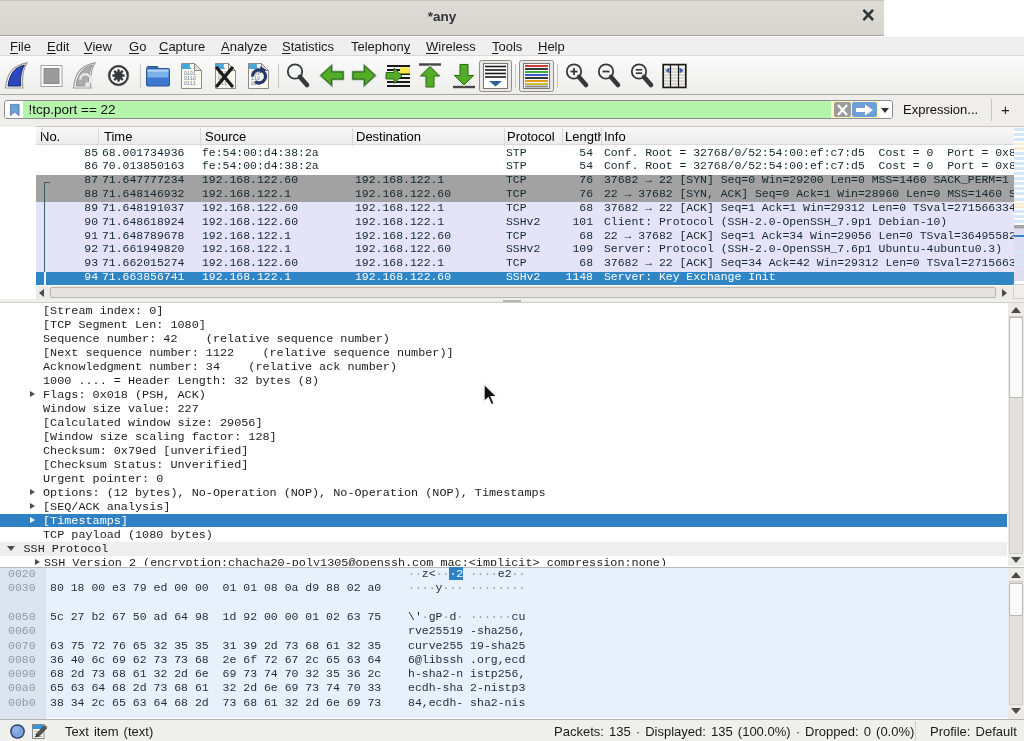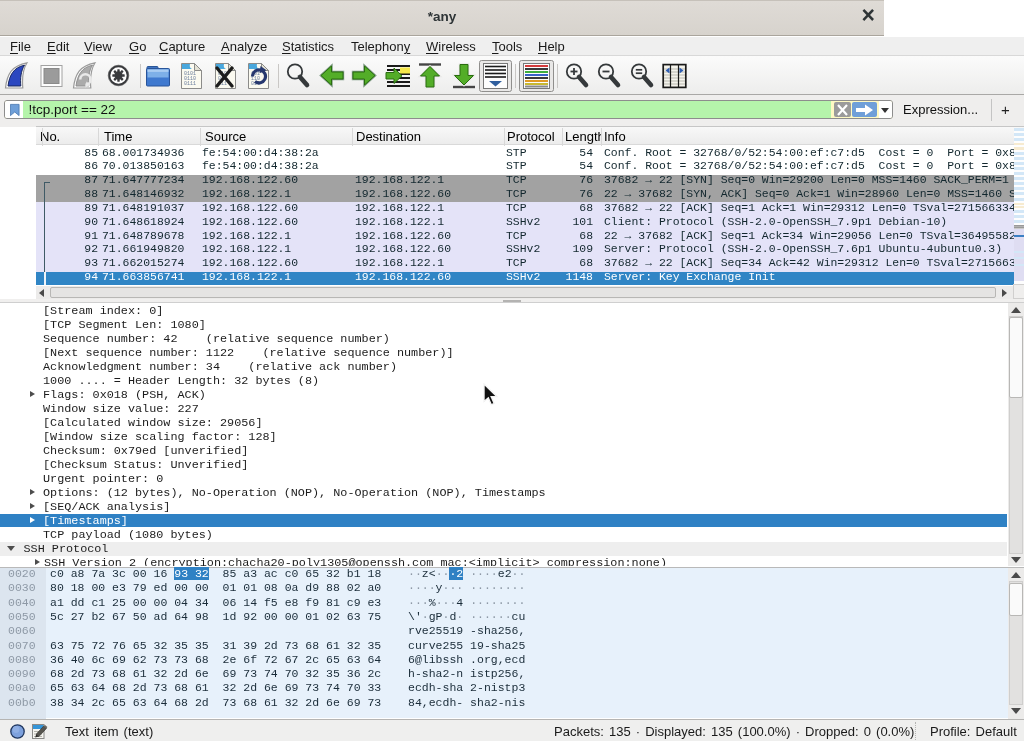--- a/index.html
+++ b/index.html
@@ -400,23 +400,22 @@
     <div class="tri" style="left:35px;top:255.5px"></div>
     <div class="dline" style="top:252.5px;left:44px">SSH Version 2 (encryption:chacha20-poly1305@openssh.com mac:&lt;implicit&gt; compression:none)</div>
     <div class="sbv" style="left:1008px;top:0;width:16px;height:264px"></div>
     <div class="sbtrough" style="left:1009px;top:13px;width:14px;height:238px"></div>
     <div class="sbthumb" style="left:1009px;top:14px;width:14px;height:81px"></div>
     <div class="arr" style="left:1011px;top:4px;border-left:5px solid transparent;border-right:5px solid transparent;border-bottom:6px solid #4a4a4a"></div>
     <div class="arr" style="left:1011px;top:254px;border-left:5px solid transparent;border-right:5px solid transparent;border-top:6px solid #4a4a4a"></div>
   </div>
   <div id="hpane">
     <div id="hgut"></div>
-    <div class="hrow" style="top:-1.0px"><span class="hoff" style="position:absolute;left:8px">0020</span><span class="hx">c0 a8 7a 3c 00 16 <b class="hsel">93 32</b>  85 a3 ac c0 65 32 b1 18</span><span class="ha"><i class="hdot">··</i>z&lt;<i class="hdot">··</i><b class="hsel">·2</b> <i class="hdot">····</i>e2<i class="hdot">··</i></span></div>
+    <div class="hrow" style="top:-1.0px"><span class="hoff" style="position:absolute;left:8px">0020</span><span class="ha"><i class="hdot">··</i>z&lt;<i class="hdot">··</i><b class="hsel">·2</b> <i class="hdot">····</i>e2<i class="hdot">··</i></span></div>
     <div class="hrow" style="top:13.3px"><span class="hoff" style="position:absolute;left:8px">0030</span><span class="hx">80 18 00 e3 79 ed 00 00  01 01 08 0a d9 88 02 a0</span><span class="ha"><i class="hdot">····</i>y<i class="hdot">···</i> <i class="hdot">········</i></span></div>
-    <div class="hrow" style="top:27.6px"><span class="hoff" style="position:absolute;left:8px">0040</span><span class="hx">a1 dd c1 25 00 00 04 34  06 14 f5 e8 f9 81 c9 e3</span><span class="ha"><i class="hdot">···</i>%<i class="hdot">···</i>4 <i class="hdot">········</i></span></div>
     <div class="hrow" style="top:41.9px"><span class="hoff" style="position:absolute;left:8px">0050</span><span class="hx">5c 27 b2 67 50 ad 64 98  1d 92 00 00 01 02 63 75</span><span class="ha">\'<i class="hdot">·</i>gP<i class="hdot">·</i>d<i class="hdot">·</i> <i class="hdot">······</i>cu</span></div>
     <div class="hrow" style="top:56.2px"><span class="hoff" style="position:absolute;left:8px">0060</span><span class="ha">rve25519 -sha256,</span></div>
     <div class="hrow" style="top:70.5px"><span class="hoff" style="position:absolute;left:8px">0070</span><span class="hx">63 75 72 76 65 32 35 35  31 39 2d 73 68 61 32 35</span><span class="ha">curve255 19-sha25</span></div>
     <div class="hrow" style="top:84.8px"><span class="hoff" style="position:absolute;left:8px">0080</span><span class="hx">36 40 6c 69 62 73 73 68  2e 6f 72 67 2c 65 63 64</span><span class="ha">6@libssh .org,ecd</span></div>
     <div class="hrow" style="top:99.1px"><span class="hoff" style="position:absolute;left:8px">0090</span><span class="hx">68 2d 73 68 61 32 2d 6e  69 73 74 70 32 35 36 2c</span><span class="ha">h-sha2-n istp256,</span></div>
     <div class="hrow" style="top:113.4px"><span class="hoff" style="position:absolute;left:8px">00a0</span><span class="hx">65 63 64 68 2d 73 68 61  32 2d 6e 69 73 74 70 33</span><span class="ha">ecdh-sha 2-nistp3</span></div>
     <div class="hrow" style="top:127.69999999999999px"><span class="hoff" style="position:absolute;left:8px">00b0</span><span class="hx">38 34 2c 65 63 64 68 2d  73 68 61 32 2d 6e 69 73</span><span class="ha">84,ecdh- sha2-nis</span></div>
     <div class="sbv" style="left:1008px;top:0;width:16px;height:151px"></div>
     <div class="sbtrough" style="left:1009px;top:13px;width:14px;height:124px"></div>
     <div class="sbthumb" style="left:1009px;top:15px;width:14px;height:33px"></div>

